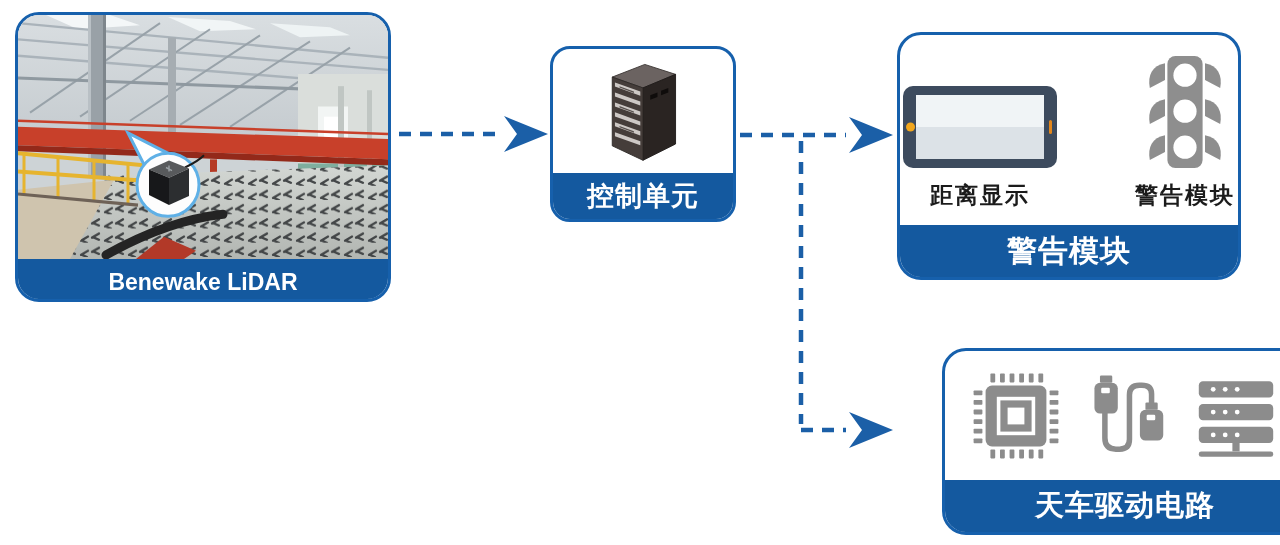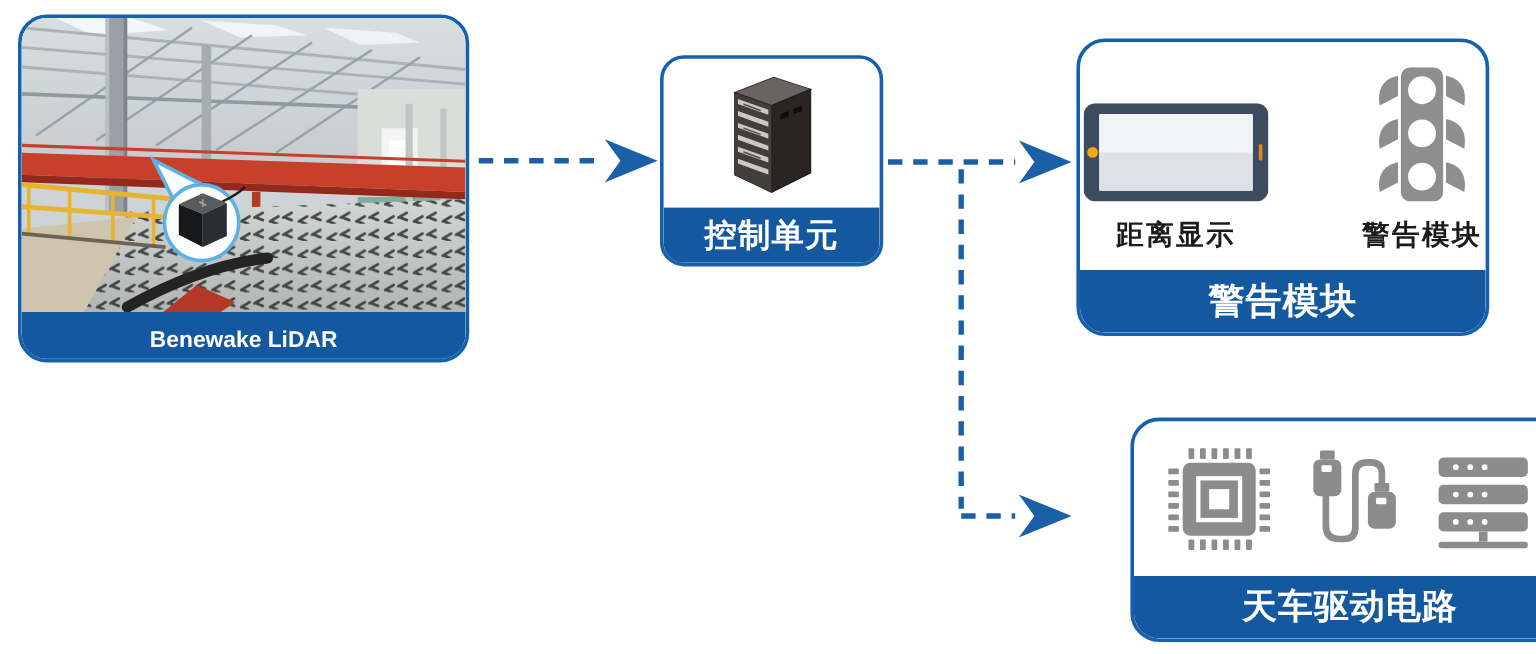--- a/index.html
+++ b/index.html
@@ -6,21 +6,21 @@
   .stage{position:relative;width:1280px;height:545px;background:#ffffff;overflow:hidden;
          font-family:"Liberation Sans","DejaVu Sans",sans-serif;}
   .card{position:absolute;box-sizing:border-box;background:#ffffff;border:3px solid #1660AC;
         overflow:hidden;display:flex;flex-direction:column;}
   .band{background:#14599F;color:#ffffff;font-weight:bold;display:flex;align-items:center;
         justify-content:center;letter-spacing:1px;flex:0 0 auto;}
   .content{flex:1 1 auto;display:flex;align-items:center;justify-content:center;}
 
   .lidar-card{left:15px;top:12px;width:376px;height:290px;border-radius:24px;}
   .lidar-card .photo{flex:1 1 auto;position:relative;}
-  .lidar-card .band{height:47px;font-size:19px;letter-spacing:0;}
+  .lidar-card .band{height:47px;font-size:23px;letter-spacing:0;}
 
   .control-card{left:550px;top:46px;width:186px;height:176px;border-radius:20px;}
   .control-card .band{height:46px;font-size:27px;}
 
   .display-card{left:897px;top:32px;width:344px;height:248px;border-radius:24px;}
   .display-card .band{height:52px;font-size:30px;}
   .display-card .content{gap:78px;align-items:flex-end;padding-bottom:14px;}
   .icon-col{display:flex;flex-direction:column;align-items:center;justify-content:flex-end;}
   .icon-col .sub-label{margin-top:12px;font-size:23px;font-weight:bold;color:#1b1b1b;letter-spacing:2px;}
 

